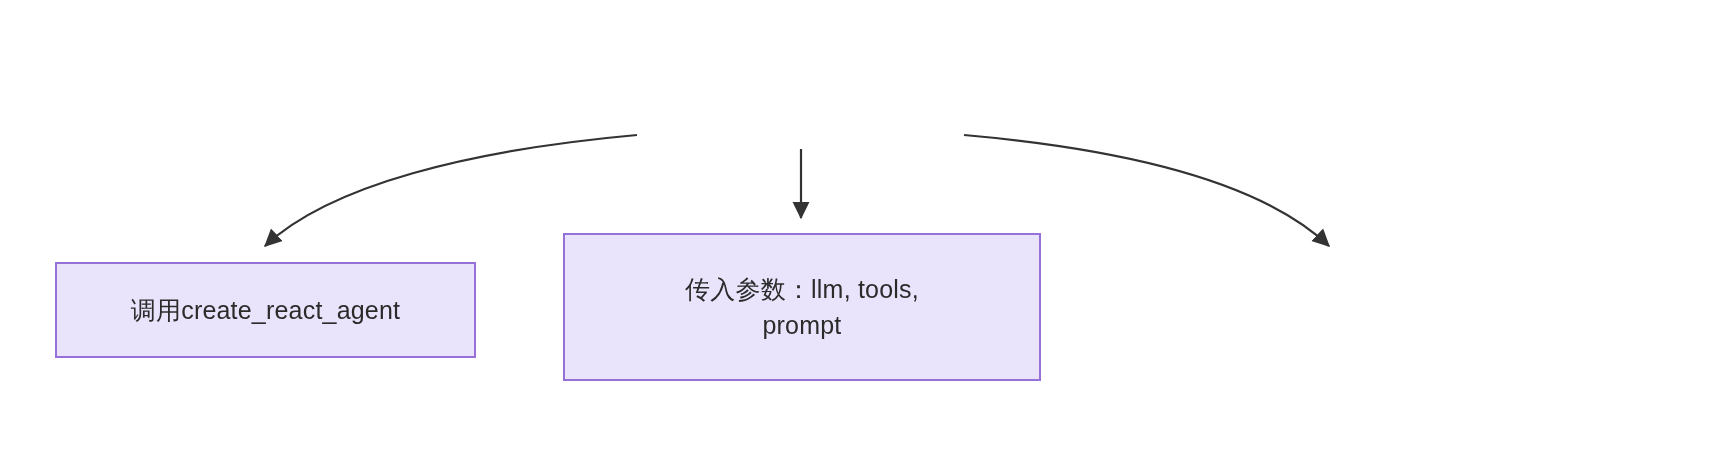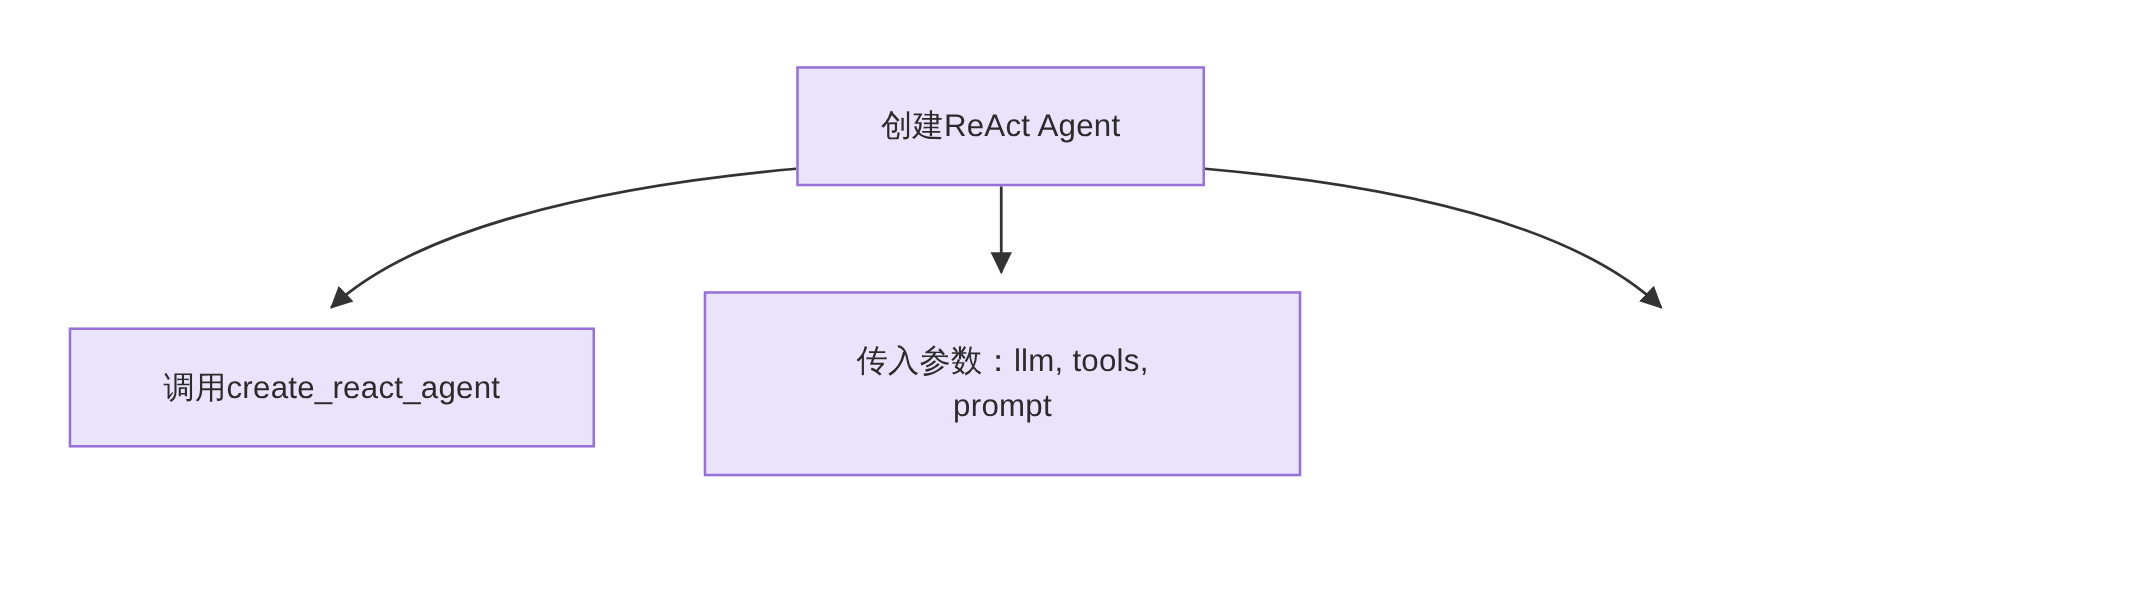--- a/index.html
+++ b/index.html
@@ -57,21 +57,20 @@
       </marker>
     </defs>
 
     <path d="M 637,135 C 470,150 330,185 265,246" fill="none" stroke="#333333" stroke-width="2.2" marker-end="url(#arrowhead)"></path>
 
     <path d="M 801,149 L 801,218" fill="none" stroke="#333333" stroke-width="2.2" marker-end="url(#arrowhead)"></path>
 
     <path d="M 964,135 C 1135,150 1265,185 1329,246" fill="none" stroke="#333333" stroke-width="2.2" marker-end="url(#arrowhead)"></path>
   </svg>
 
-  <div class="node" id="node-root">创建ReAct Agent</div>
 
   <div class="node" id="node-call">调用create_react_agent</div>
 
   <div class="node" id="node-params">传入参数：llm, tools,
 prompt</div>
 
 
 </div>
 
 </body></html>

